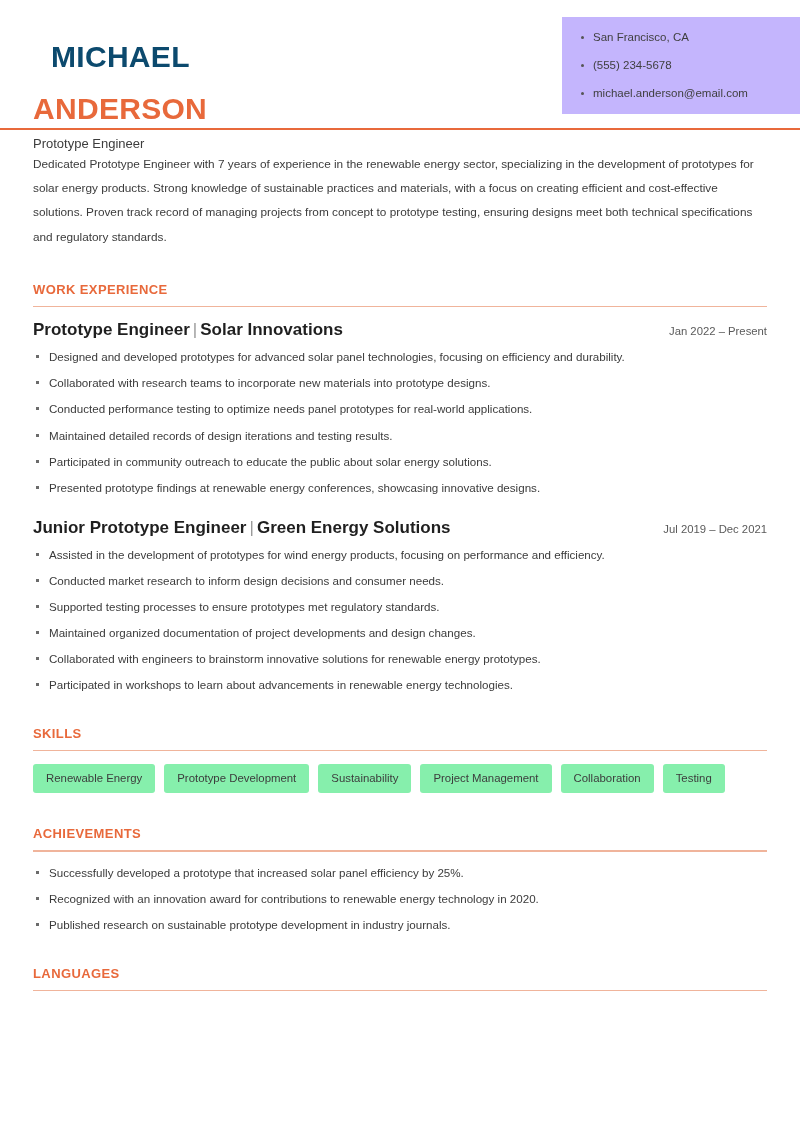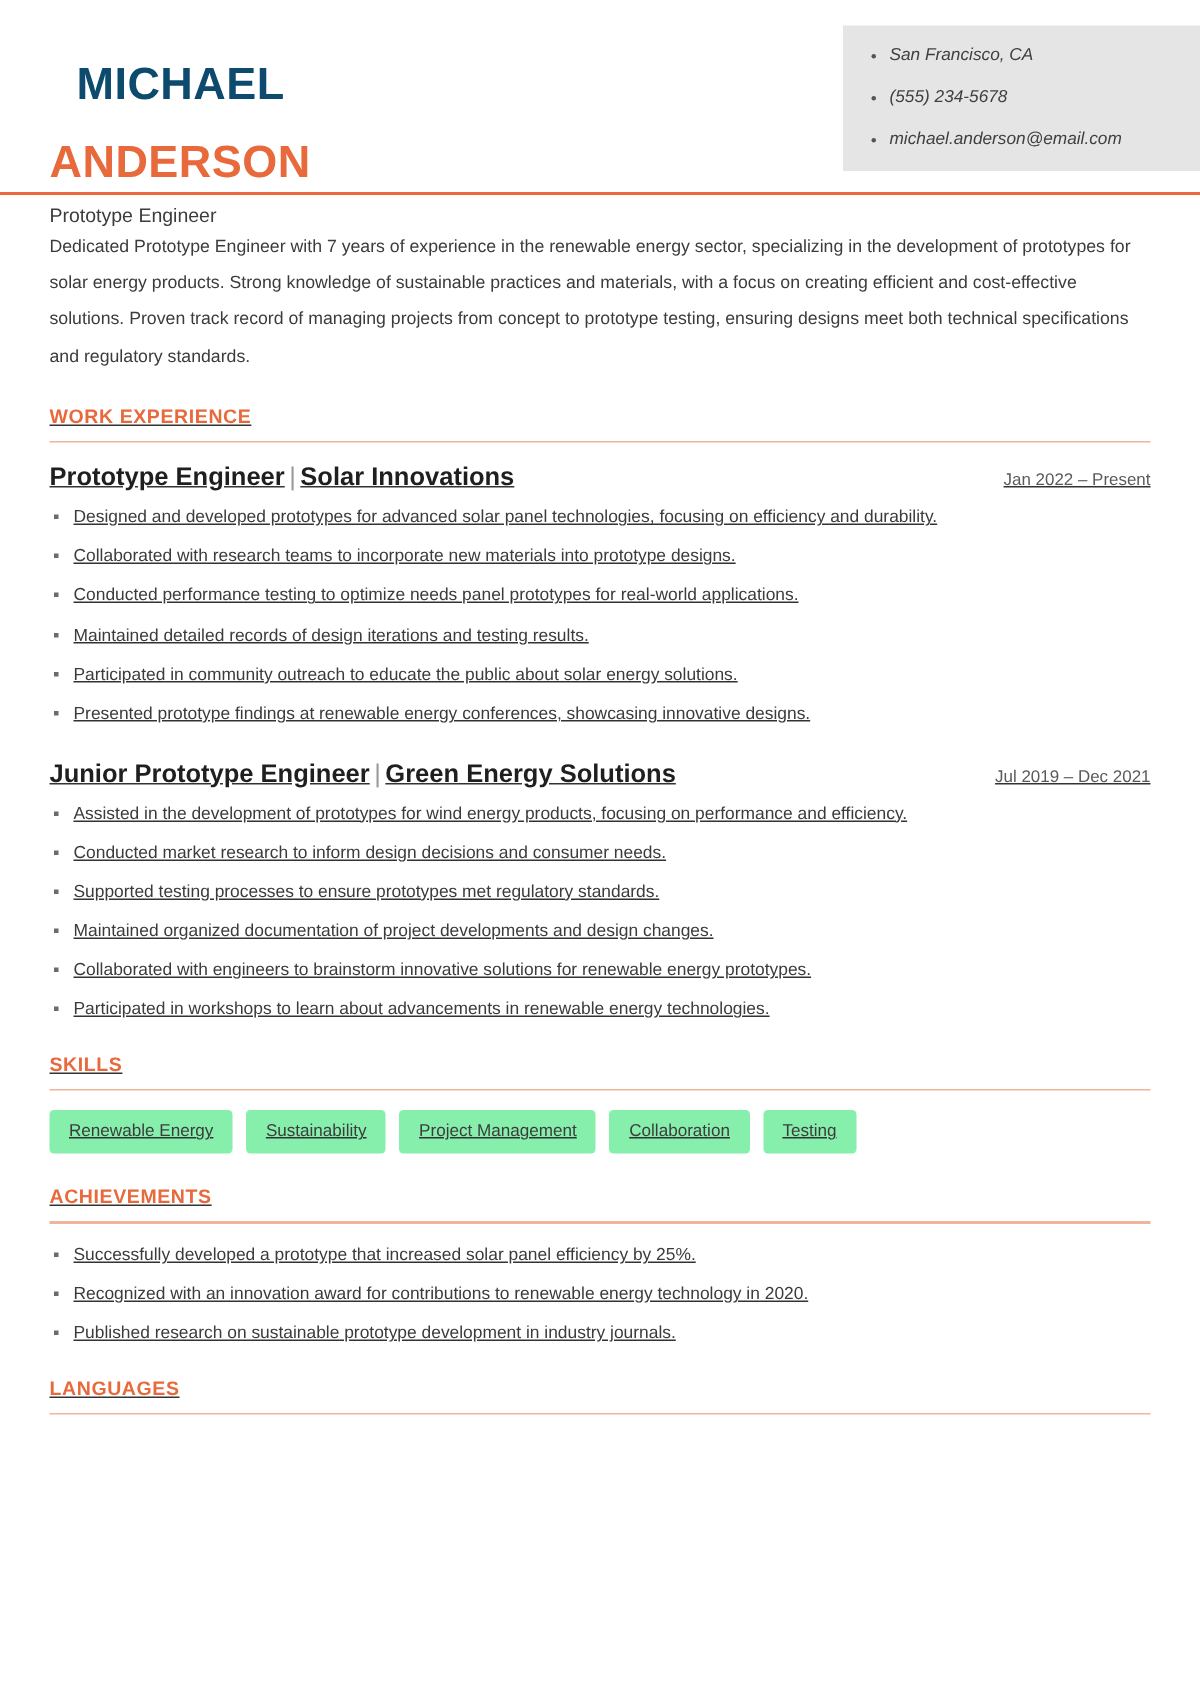--- a/index.html
+++ b/index.html
@@ -46,26 +46,25 @@
     line-height: 1.12;
     margin: 0;
   }
   .job-title {
     font-size: 13px;
     color: #3c3c3c;
     margin-top: 11px;
     font-weight: normal;
   }
   .contact-box {
-    background: #e5e5e5;
+    background: #c4b5fd;
     width: 238px;
     min-height: 96px;
     margin-top: 17px;
     padding: 14px 16px 14px 18px;
-    font-style: italic;
   }
   .contact-list {
     list-style: none;
     margin: 0;
     padding: 0;
   }
   .contact-list li {
     font-size: 11.5px;
     color: #3f3f3f;
     padding: 0 0 0 13px;
@@ -96,21 +95,21 @@
     padding: 0 33px;
   }
   .summary {
     font-size: 11.8px;
     line-height: 2.05;
     color: #3b3b3b;
     margin: 22px 0 0 0;
     text-align: left;
   }
 
-  .section { margin-top: 21px; text-decoration: underline; }
+  .section { margin-top: 33px; }
   .section-title {
     font-size: 13px;
     font-weight: bold;
     color: #e8693b;
     letter-spacing: 0.4px;
     margin: 0 0 9px 0;
   }
   .section-rule {
     height: 1.5px;
     background: #f0b49b;
@@ -256,20 +255,21 @@
           <li>Participated in workshops to learn about advancements in renewable energy technologies.</li>
         </ul>
       </div>
     </div>
 
     <div class="section">
       <div class="section-title">SKILLS</div>
       <div class="section-rule"></div>
       <div class="chips">
         <span class="chip">Renewable Energy</span>
+        <span class="chip">Prototype Development</span>
         <span class="chip">Sustainability</span>
         <span class="chip">Project Management</span>
         <span class="chip">Collaboration</span>
         <span class="chip">Testing</span>
       </div>
     </div>
 
 
     <div class="section">
       <div class="section-title">ACHIEVEMENTS</div>

